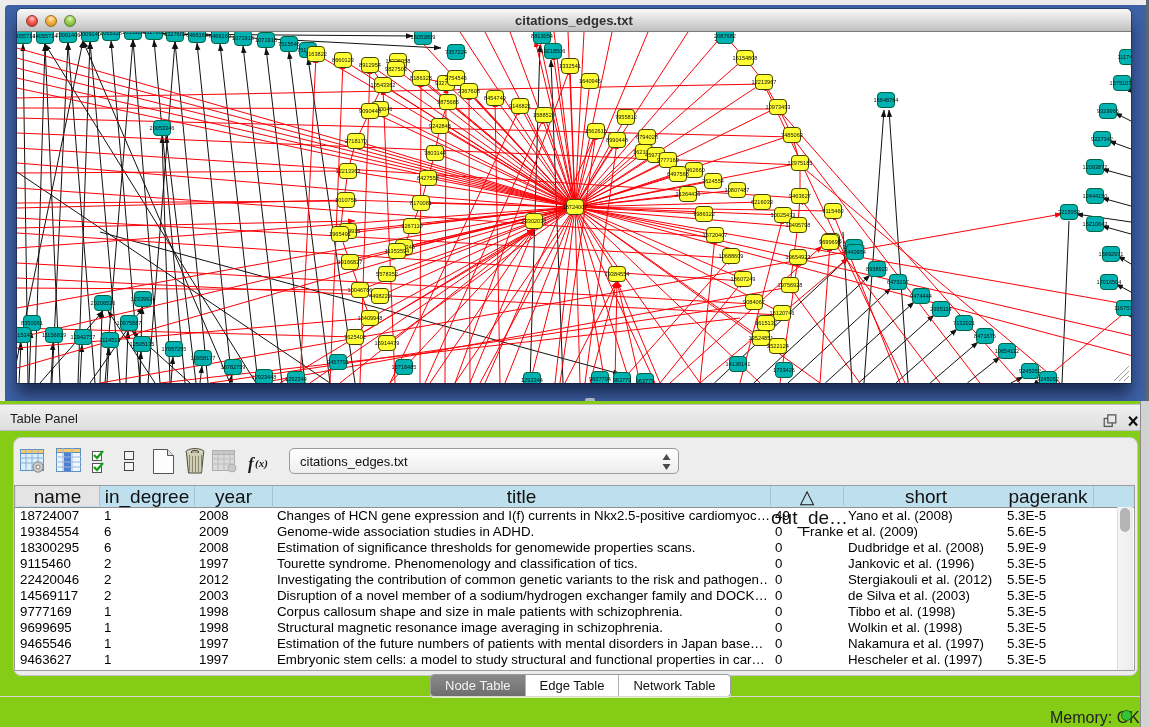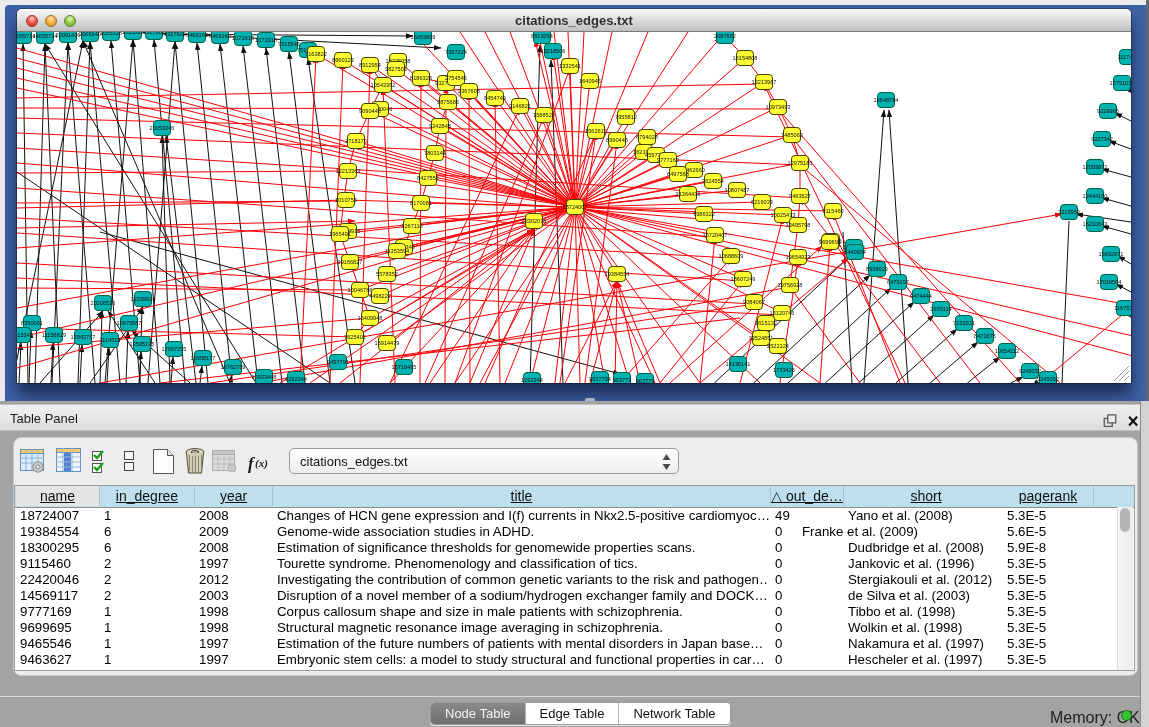--- a/index.html
+++ b/index.html
@@ -9,40 +9,40 @@
  box-shadow:0 12px 16px rgba(0,0,20,.55),0 0 0 1px rgba(20,30,60,.45);background:#fff;}
 .tbar{position:absolute;left:0;top:0;width:100%;height:23px;border-radius:5px 5px 0 0;
  background:linear-gradient(#f9f9f9,#d2d2d2 70%,#bfbfbf);border-bottom:1px solid #7b7b7b;box-sizing:border-box;}
 .title{position:absolute;left:0;right:0;top:4px;text-align:center;font-size:13px;font-weight:bold;color:#303030;}
 .tl{position:absolute;top:6px;width:12px;height:12px;border-radius:50%;}
 .tl.r{left:9px;background:radial-gradient(circle at 50% 28%,#ffc9c2 0%,#f2594b 45%,#c03024 100%);border:1px solid #97372e;box-sizing:border-box;}
 .tl.o{left:28px;background:radial-gradient(circle at 50% 28%,#ffe9bb 0%,#f6b33d 45%,#c8851f 100%);border:1px solid #9a6b25;box-sizing:border-box;}
 .tl.g{left:47px;background:radial-gradient(circle at 50% 28%,#e2f7c0 0%,#9ad04c 45%,#62a52c 100%);border:1px solid #5e7e33;box-sizing:border-box;}
 .graph{position:absolute;left:0;top:23px;}
 .divnotch{position:absolute;left:585px;top:398px;width:10px;height:5px;background:#aab4c6;border-radius:2px;}
-.bottom{position:absolute;left:0;top:401px;width:1149px;height:326px;background:#a3a3a3;}
+.bottom{position:absolute;left:0;top:401px;width:1149px;height:326px;background:#84cc16;}
 .tpbar{position:absolute;left:0;top:3px;width:1140px;height:27px;background:linear-gradient(#f0f0f0,#dedede);border-top:1px solid #c2c2c2;border-bottom:1px solid #bdbdbd;box-sizing:border-box;}
 .tpbar .lbl{position:absolute;left:10px;top:6px;font-size:13px;color:#1c1c1c;}
 .bline{position:absolute;left:1140px;top:0;width:1px;height:326px;background:#8b8b8b;}
 .bgray{position:absolute;left:1141px;top:0;width:8px;height:326px;background:#d2d2d2;}
 .cont{position:absolute;left:13px;top:36px;width:1125px;height:239px;background:#ededed;border:1px solid #c6c6c6;border-radius:8px;box-sizing:border-box;}
 .combo{position:absolute;left:289px;top:47px;width:390px;height:26px;border:1px solid #9a9a9a;border-radius:5px;
  background:linear-gradient(#ffffff,#ededed);box-sizing:border-box;}
 .combo .ct{position:absolute;left:10px;top:5px;font-size:13px;color:#111;}
 .tbl{position:absolute;left:14px;top:84px;width:1121px;height:186px;background:#fff;border:1px solid #9c9c9c;box-sizing:border-box;overflow:hidden;}
 .hrow{position:absolute;left:0;top:0;width:100%;height:21px;background:#bee0ee;border-bottom:1px solid #8f8f8f;}
 .hcell{position:absolute;top:0;height:20px;background:#bee0ee;border-right:1px solid #9fc6d4;
- font-size:14px;color:#111;text-align:center;line-height:21px;box-sizing:border-box;text-decoration:underline;}
+ font-size:19px;color:#111;text-align:center;line-height:21px;box-sizing:border-box;}
 .hcell.hgray{background:#e4e4e4;border-right:1px solid #bdbdbd;}
 .trow{position:absolute;left:0;width:1104px;height:16px;}
 .trow span{position:absolute;top:0;font-size:13.3px;color:#000;white-space:nowrap;overflow:hidden;line-height:16px;display:inline-block;}
 .vsb{position:absolute;right:1px;top:21px;width:15px;height:163px;background:linear-gradient(90deg,#f6f6f6,#ececec);border-left:1px solid #dcdcdc;}
 .vsb .th{position:absolute;left:2px;top:1px;width:10px;height:24px;border-radius:5px;background:#b5b5b5;}
 .tabs{position:absolute;left:430px;top:273px;height:21px;border:1px solid #9b9b9b;border-radius:4px;background:#fff;
- box-shadow:0 1px 0 rgba(255,255,255,.7);display:flex;overflow:hidden;margin-top:28px;}
+ box-shadow:0 1px 0 rgba(255,255,255,.7);display:flex;overflow:hidden;}
 .tabs div{font-size:13px;line-height:21px;padding:0 14px;color:#111;}
 .tabs div.sel{background:linear-gradient(#8a8a8a,#6e6e6e);color:#f3f3f3;}
 .tabs div + div{border-left:1px solid #b5b5b5;}
 .statline{position:absolute;left:0;top:295px;width:1140px;height:1px;background:#d9d9d9;}
 .mem{position:absolute;left:1050px;top:308px;font-size:16px;color:#222;}
 .memdot{position:absolute;left:1121px;top:309px;width:11px;height:11px;border-radius:50%;background:#35c335;border:1px solid #1c6b1c;box-sizing:border-box;}
 .icons{position:absolute;left:0;top:0;}
 .tpicons{position:absolute;left:1102px;top:9px;width:40px;height:16px;}
 </style></head><body>
 <div class="page">
@@ -715,21 +715,21 @@
           <span style="left:787px;width:159px">Franke et al. (2009)</span>
           <span style="left:992px;width:85px">5.6E-5</span>
         </div>
         <div class="trow" style="top:54px">
           <span style="left:5px;width:78px">18300295</span>
           <span style="left:89px;width:89px">6</span>
           <span style="left:184px;width:72px">2008</span>
           <span style="left:262px;width:492px">Estimation of significance thresholds for genomewide properties scans.</span>
           <span style="left:760px;width:67px">0</span>
           <span style="left:833px;width:159px">Dudbridge et al. (2008)</span>
-          <span style="left:992px;width:85px">5.9E-8</span>
+          <span style="left:992px;width:85px">5.9E-9</span>
         </div>
         <div class="trow" style="top:70px">
           <span style="left:5px;width:78px">9115460</span>
           <span style="left:89px;width:89px">2</span>
           <span style="left:184px;width:72px">1997</span>
           <span style="left:262px;width:492px">Tourette syndrome. Phenomenology and classification of tics.</span>
           <span style="left:760px;width:67px">0</span>
           <span style="left:833px;width:159px">Jankovic et al. (1996)</span>
           <span style="left:992px;width:85px">5.3E-5</span>
         </div>

